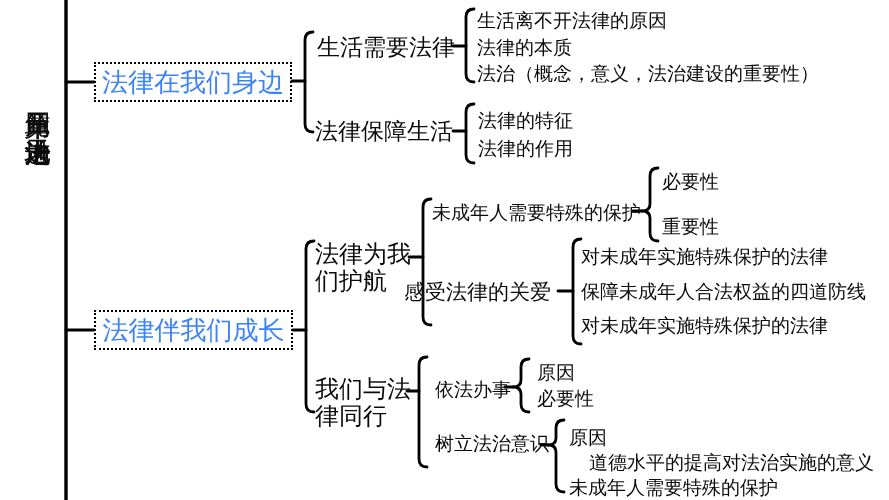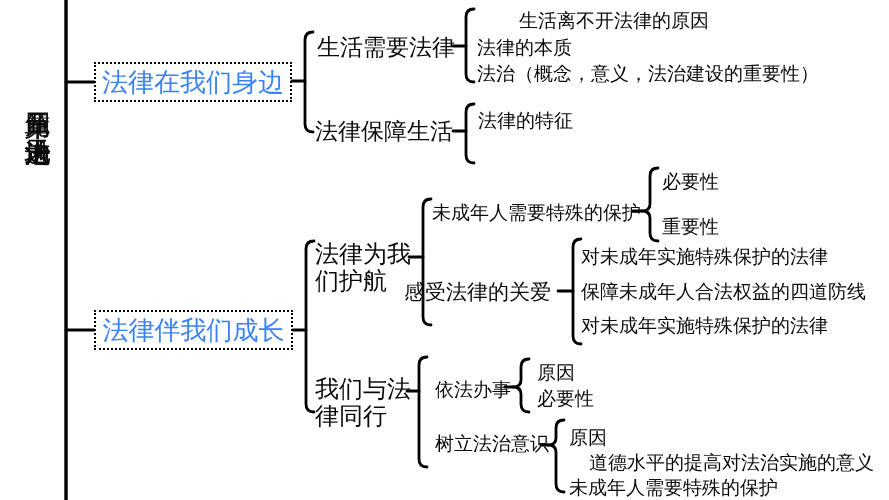--- a/index.html
+++ b/index.html
@@ -73,26 +73,27 @@
       <path d="M541 445 H548"></path>
       <path d="M564 420 Q556 420 556 428 V438 Q556 445 548 445 Q556 445 556 452 V484 Q556 492 564 492"></path>
     </g>
   </svg>
 
   <div class="vtitle">第四单元　走进法治天地</div>
 
   <div class="dotbox" style="left:94px;top:62px;width:198px;height:40px;">法律在我们身边</div>
 
   <div class="t f23" style="left:317px;top:34px;">生活需要法律</div>
-  <div class="t f19" style="left:477px;top:10px;margin-left:42px;">生活离不开法律的原因</div>
+  <div class="t f19" style="left:477px;top:10px;">生活离不开法律的原因</div>
   <div class="t f19" style="left:477px;top:37px;">法律的本质</div>
   <div class="t f19" style="left:477px;top:63px;text-align:right;">法治（概念，意义，法治建设的重要性）</div>
 
   <div class="t f23" style="left:315px;top:118px;">法律保障生活</div>
   <div class="t f19" style="left:478px;top:110px;">法律的特征</div>
+  <div class="t f19" style="left:478px;top:138px;">法律的作用</div>
 
   <div class="dotbox" style="left:94px;top:310px;width:199px;height:40px;">法律伴我们成长</div>
 
   <div class="t f24 wrap2" style="left:315px;top:241px;width:100px;">法律为我们护航</div>
 
   <div class="t f19" style="left:432px;top:202px;">未成年人需要特殊的保护</div>
   <div class="t f19" style="left:662px;top:171px;">必要性</div>
   <div class="t f19" style="left:662px;top:216px;">重要性</div>
 
   <div class="t f21" style="left:404px;top:280px;">感受法律的关爱</div>

